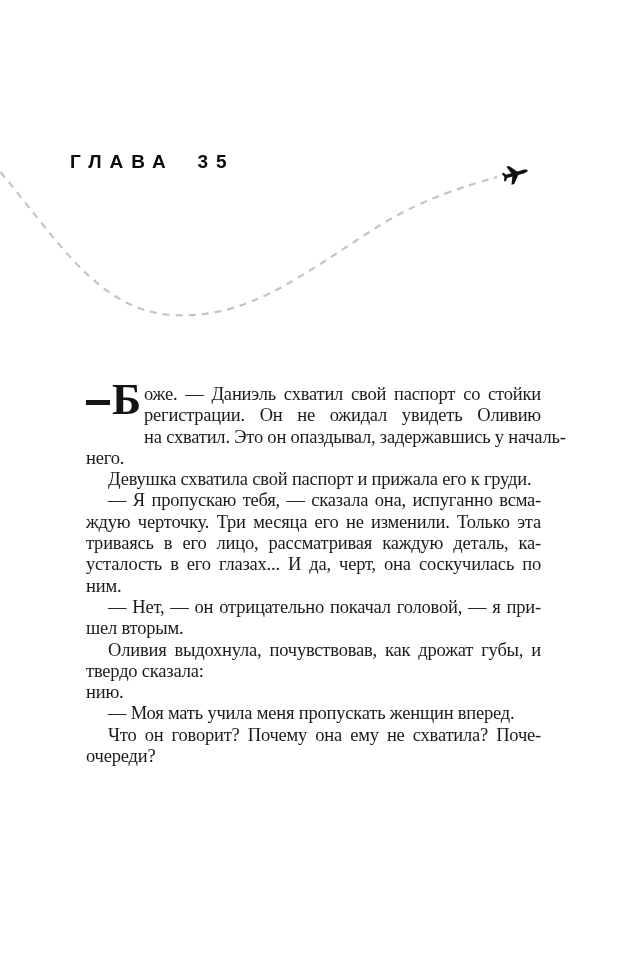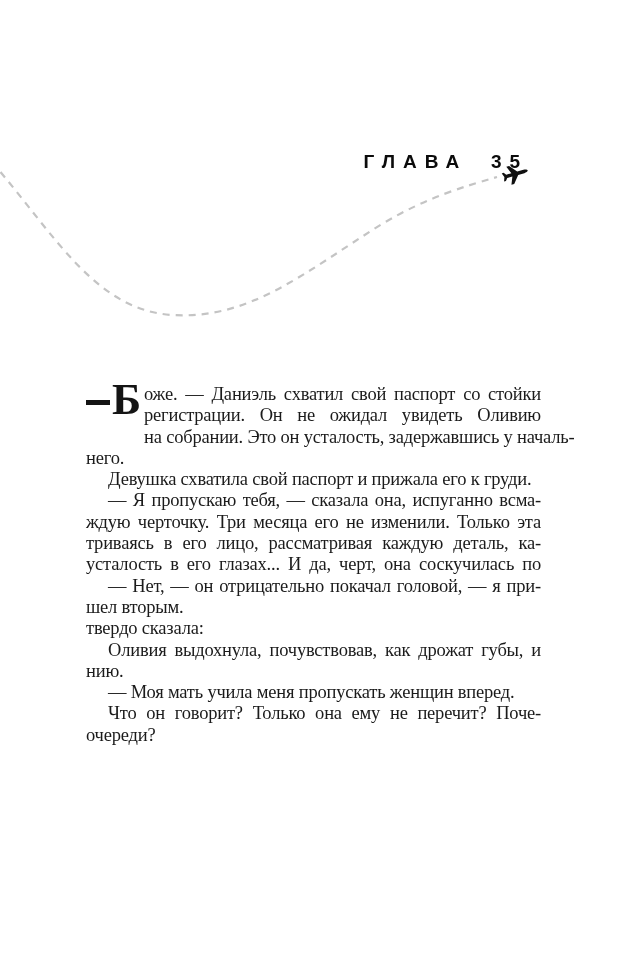--- a/index.html
+++ b/index.html
@@ -10,21 +10,21 @@
     background: #ffffff;
     overflow: hidden;
     font-family: "Liberation Serif", serif;
   }
   
   .chapter-heading {
     position: absolute;
     top: 151px;
     left: 70px;
     width: 458px;
-    text-align: right;
+    text-align: left;
     font-family: "Liberation Sans", sans-serif;
     font-weight: bold;
     font-size: 19px;
     line-height: 22px;
     letter-spacing: 0.42em;
     word-spacing: 0.55em;
     color: #0b0b0b;
     white-space: nowrap;
   }
   
@@ -96,45 +96,46 @@
   </svg>
 
   <div class="body-text" style="color: rgb(27, 27, 27);">
       <div class="para">
         <span class="dropcap">
           <span class="dropcap-dash"></span>
           <span class="dropcap-letter">Б</span>
         </span>
         <div class="line">оже. — Даниэль схватил свой паспорт со стойки</div>
         <div class="line">регистрации. Он не ожидал увидеть Оливию</div>
-        <div class="line">на собрании. Это он усталость, задержавшись у началь-</div>
+        <div class="line">на схватил. Это он опаздывал, задержавшись у началь-</div>
         <div class="line last">него.</div>
       </div>
       <div class="para">
         <div class="line last indent">Девушка схватила свой паспорт и прижала его к груди.</div>
       </div>
       <div class="para">
         <div class="line indent">— Я пропускаю тебя, — сказала она, испуганно всма-</div>
         <div class="line">ждую черточку. Три месяца его не изменили. Только эта</div>
         <div class="line">триваясь в его лицо, рассматривая каждую деталь, ка-</div>
         <div class="line">усталость в его глазах... И да, черт, она соскучилась по</div>
+        <div class="line last">ним.</div>
       </div>
       <div class="para">
         <div class="line indent">— Нет, — он отрицательно покачал головой, — я при-</div>
         <div class="line last">шел вторым.</div>
       </div>
       <div class="para">
+        <div class="line indent">Оливия выдохнула, почувствовав, как дрожат губы, и</div>
         <div class="line last">твердо сказала:</div>
-        <div class="line indent">Оливия выдохнула, почувствовав, как дрожат губы, и</div>
       </div>
       <div class="para">
         <div class="line last">нию.</div>
       </div>
       <div class="para">
         <div class="line last indent">— Моя мать учила меня пропускать женщин вперед.</div>
       </div>
       <div class="para">
-        <div class="line indent">Что он говорит? Только она ему не перечит? Поче-</div>
+        <div class="line indent">Что он говорит? Почему она ему не схватила? Поче-</div>
         <div class="line last">очереди?</div>
       </div>
     </div>
 
 </div>
 
 </body></html>

